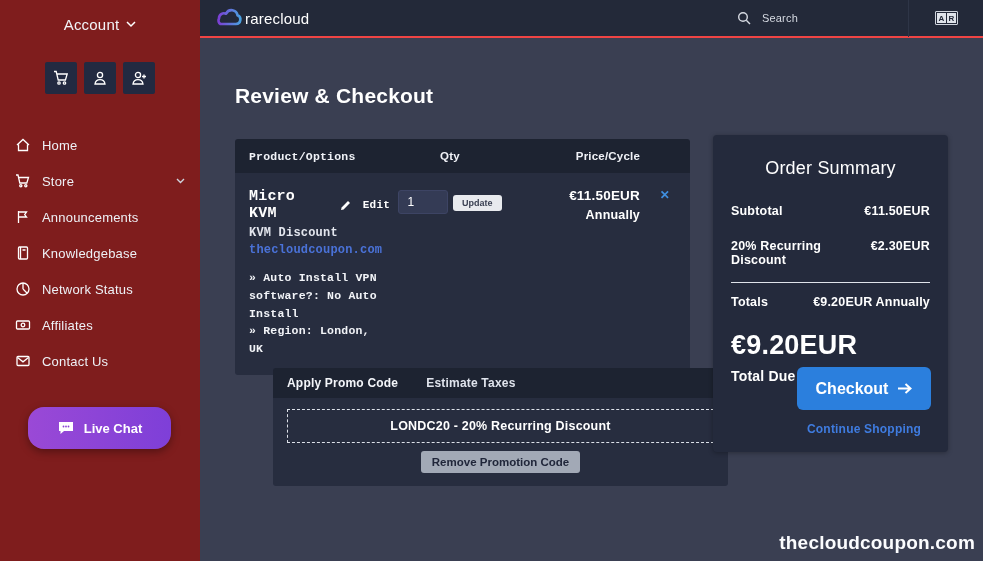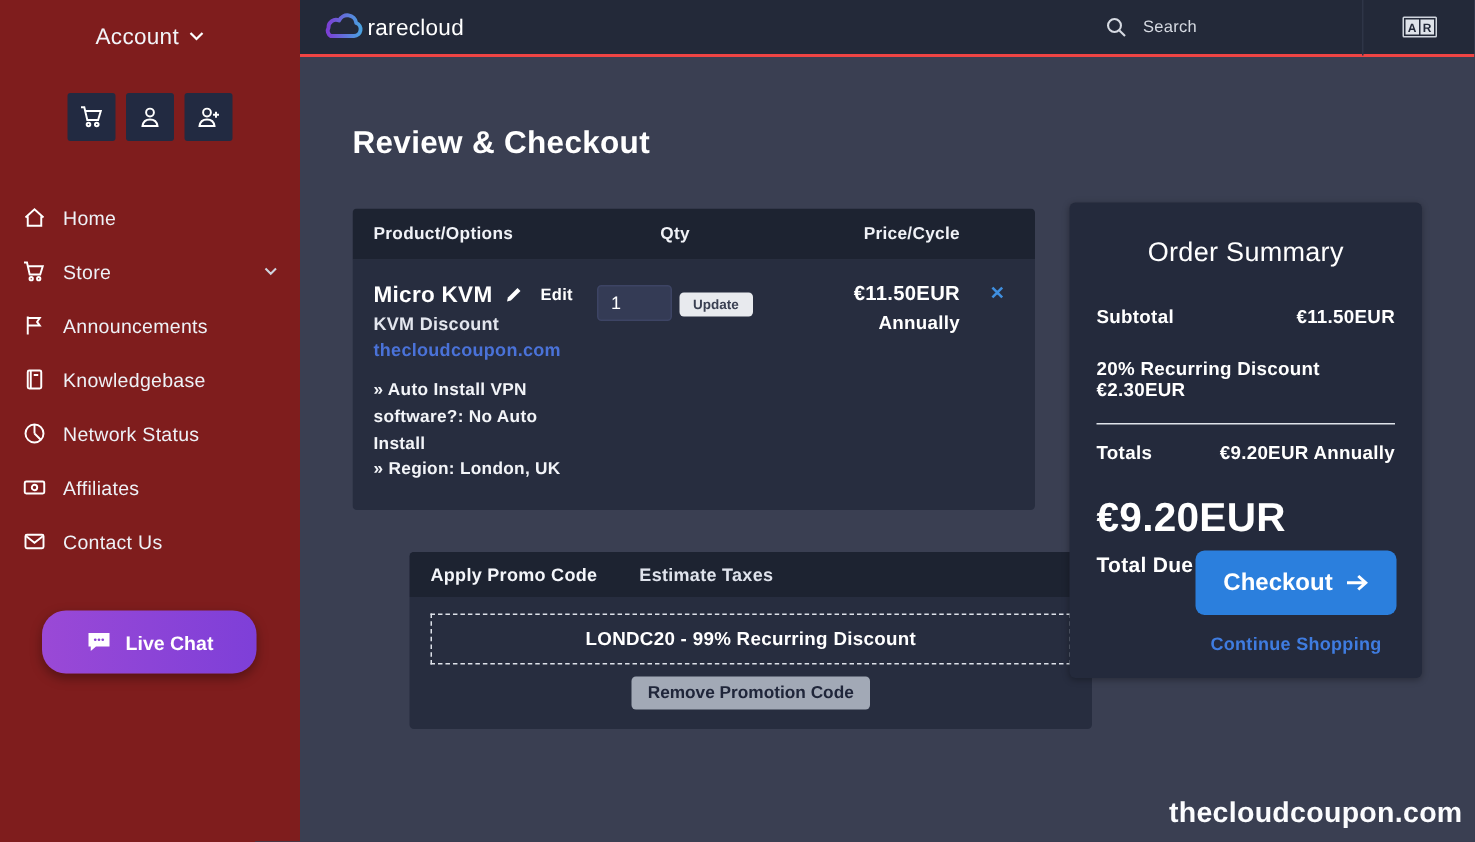--- a/index.html
+++ b/index.html
@@ -44,21 +44,21 @@
     width:9px; height:10px; display:flex; align-items:center; justify-content:center; }
 
   
   .main { position:absolute; left:200px; top:38px; width:783px; height:523px; background:#3a3f52; }
   .page-title { position:absolute; left:35px; top:46px; font-size:21px; color:#fff; }
 
   
   .cart-card { position:absolute; left:35px; top:101px; width:455px; border-radius:3px; overflow:hidden; }
   .cart-head { height:34px; background:#1d2331; display:flex; align-items:center;
     font-size:11.5px; font-weight:bold; color:#f0f2f7; }
-  .col-product { flex:1; padding-left:14px; }
+  .col-product { flex:1; padding-left:14px;font-family:Liberation Mono, monospace; }
   .col-qty { width:120px; text-align:center; }
   .col-price { width:130px; text-align:right; }
   .col-x { width:50px; }
   .cart-body { background:#272d3f; display:flex; padding:15px 0 17px; }
   .pname-row { display:flex; align-items:center; gap:9px; }
   .pname { font-size:15px; font-weight:bold; }
   .edit-btn { display:flex; align-items:center; gap:12px; font-size:11px; font-weight:bold;
     color:#fff; cursor:pointer; }
   .pgroup { font-size:12px; color:#e3e6ee; margin-top:4px; font-weight:bold; }
   .pdomain { font-size:12px; color:#4a72d8; margin-top:3px; font-weight:bold; cursor:pointer; }
@@ -89,21 +89,21 @@
     font-size:11.5px; font-weight:bold; border:none; padding:5px 11px; border-radius:3px;
     cursor:pointer; font-family:"Liberation Sans", sans-serif; }
 
   
   .summary-card { position:absolute; left:513px; top:97px; width:235px; height:317px;
     background:#242a3c; border-radius:4px; box-shadow:0 1px 5px rgba(0,0,0,.3); }
   .summary-title { text-align:center; font-size:18px; font-weight:normal; padding-top:23px; }
   .srow { display:flex; justify-content:space-between; padding:0 18px;
     font-size:12.5px; font-weight:bold; }
   .srow.sub { margin-top:25px;gap:32px; }
-  .srow.disc { margin-top:21px;flex-direction:column; }
+  .srow.disc { margin-top:21px; }
   .sdivider { margin:15px 18px 0; border:none; border-top:1px solid #dfe3ea; }
   .srow.totals { margin-top:12px; }
   .due-amount { padding:0 18px; font-size:27px; font-weight:bold; margin-top:21px; }
   .due-label { padding:0 18px; font-size:14px; font-weight:bold; margin-top:7px; }
   .checkout { position:absolute; right:17px; top:232px; width:134px; height:43px;
     background:#2b7fdd; border:none; border-radius:6px; cursor:pointer;
     display:flex; align-items:center; justify-content:center; gap:9px;
     color:#fff; font-size:16px; font-weight:bold; font-family:"Liberation Sans", sans-serif; }
   .continue { position:absolute; right:17px; top:287px; width:134px; text-align:center;
     color:#3f7ce0; font-size:12px; font-weight:bold; cursor:pointer; }
@@ -318,21 +318,21 @@
     </div>
 
   </section>
 
   <section class="promo-card">
     <div class="promo-head">
       <span class="promo-tab">Apply Promo Code</span>
       <span class="promo-tab dim">Estimate Taxes</span>
     </div>
     <div class="promo-body">
-      <div class="promo-box">LONDC20 - 99% Recurring Discount</div>
+      <div class="promo-box">LONDC20 - 20% Recurring Discount</div>
       <button class="remove-promo">Remove Promotion Code</button>
     </div>
   </section>
 
   <section class="summary-card">
     <h2 class="summary-title">Order Summary</h2>
 
     <div class="srow sub">
       <span>Subtotal</span>
       <span>€11.50EUR</span>

